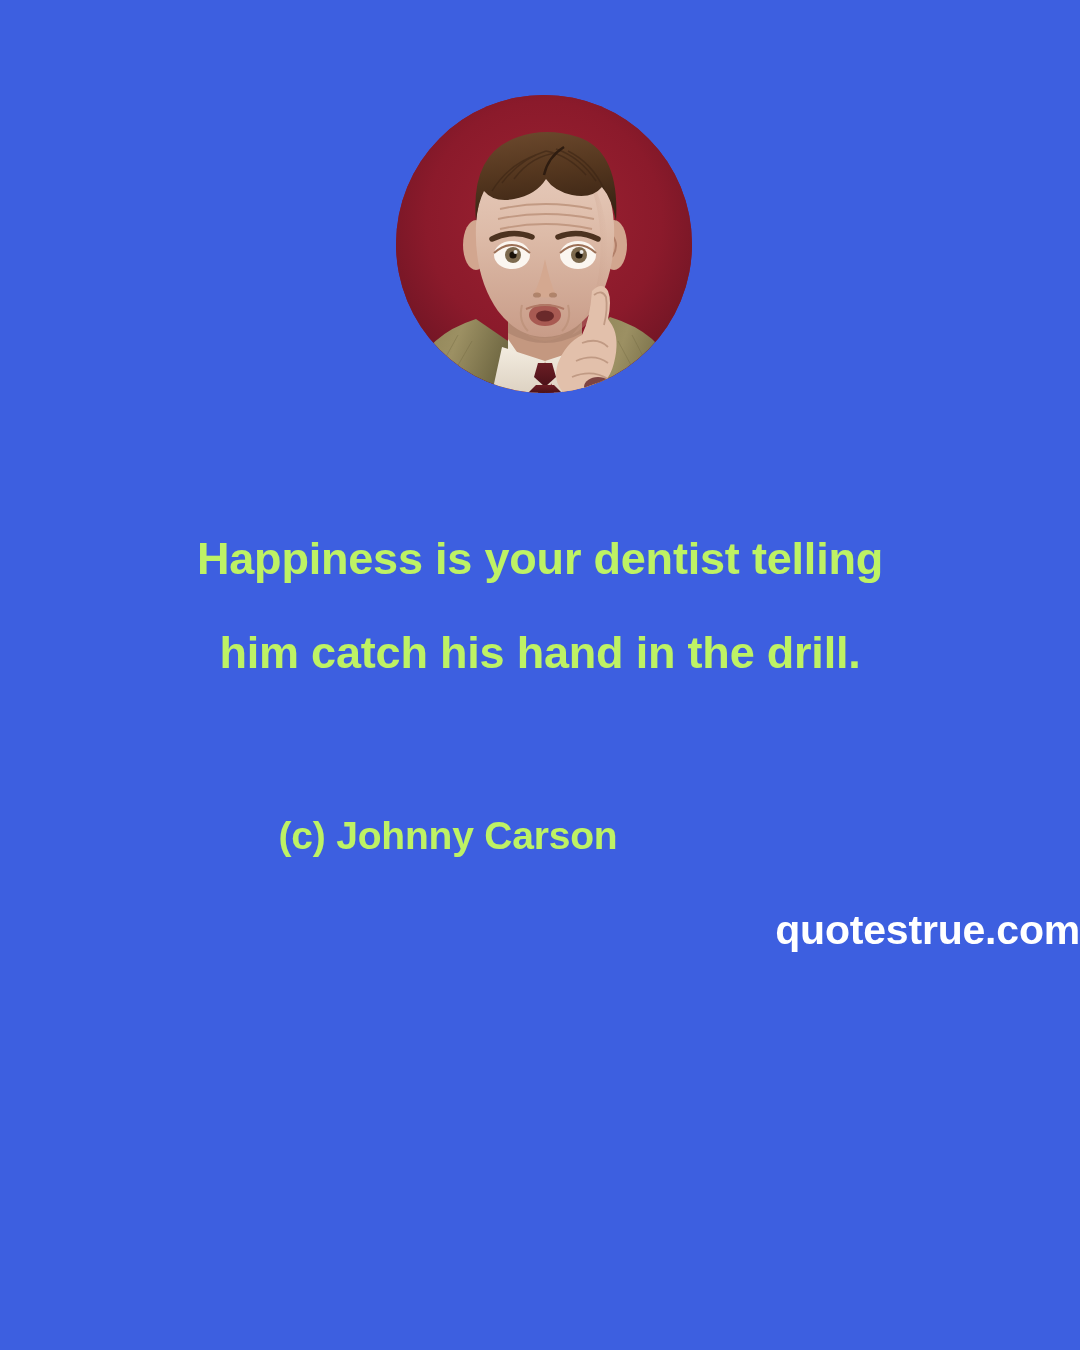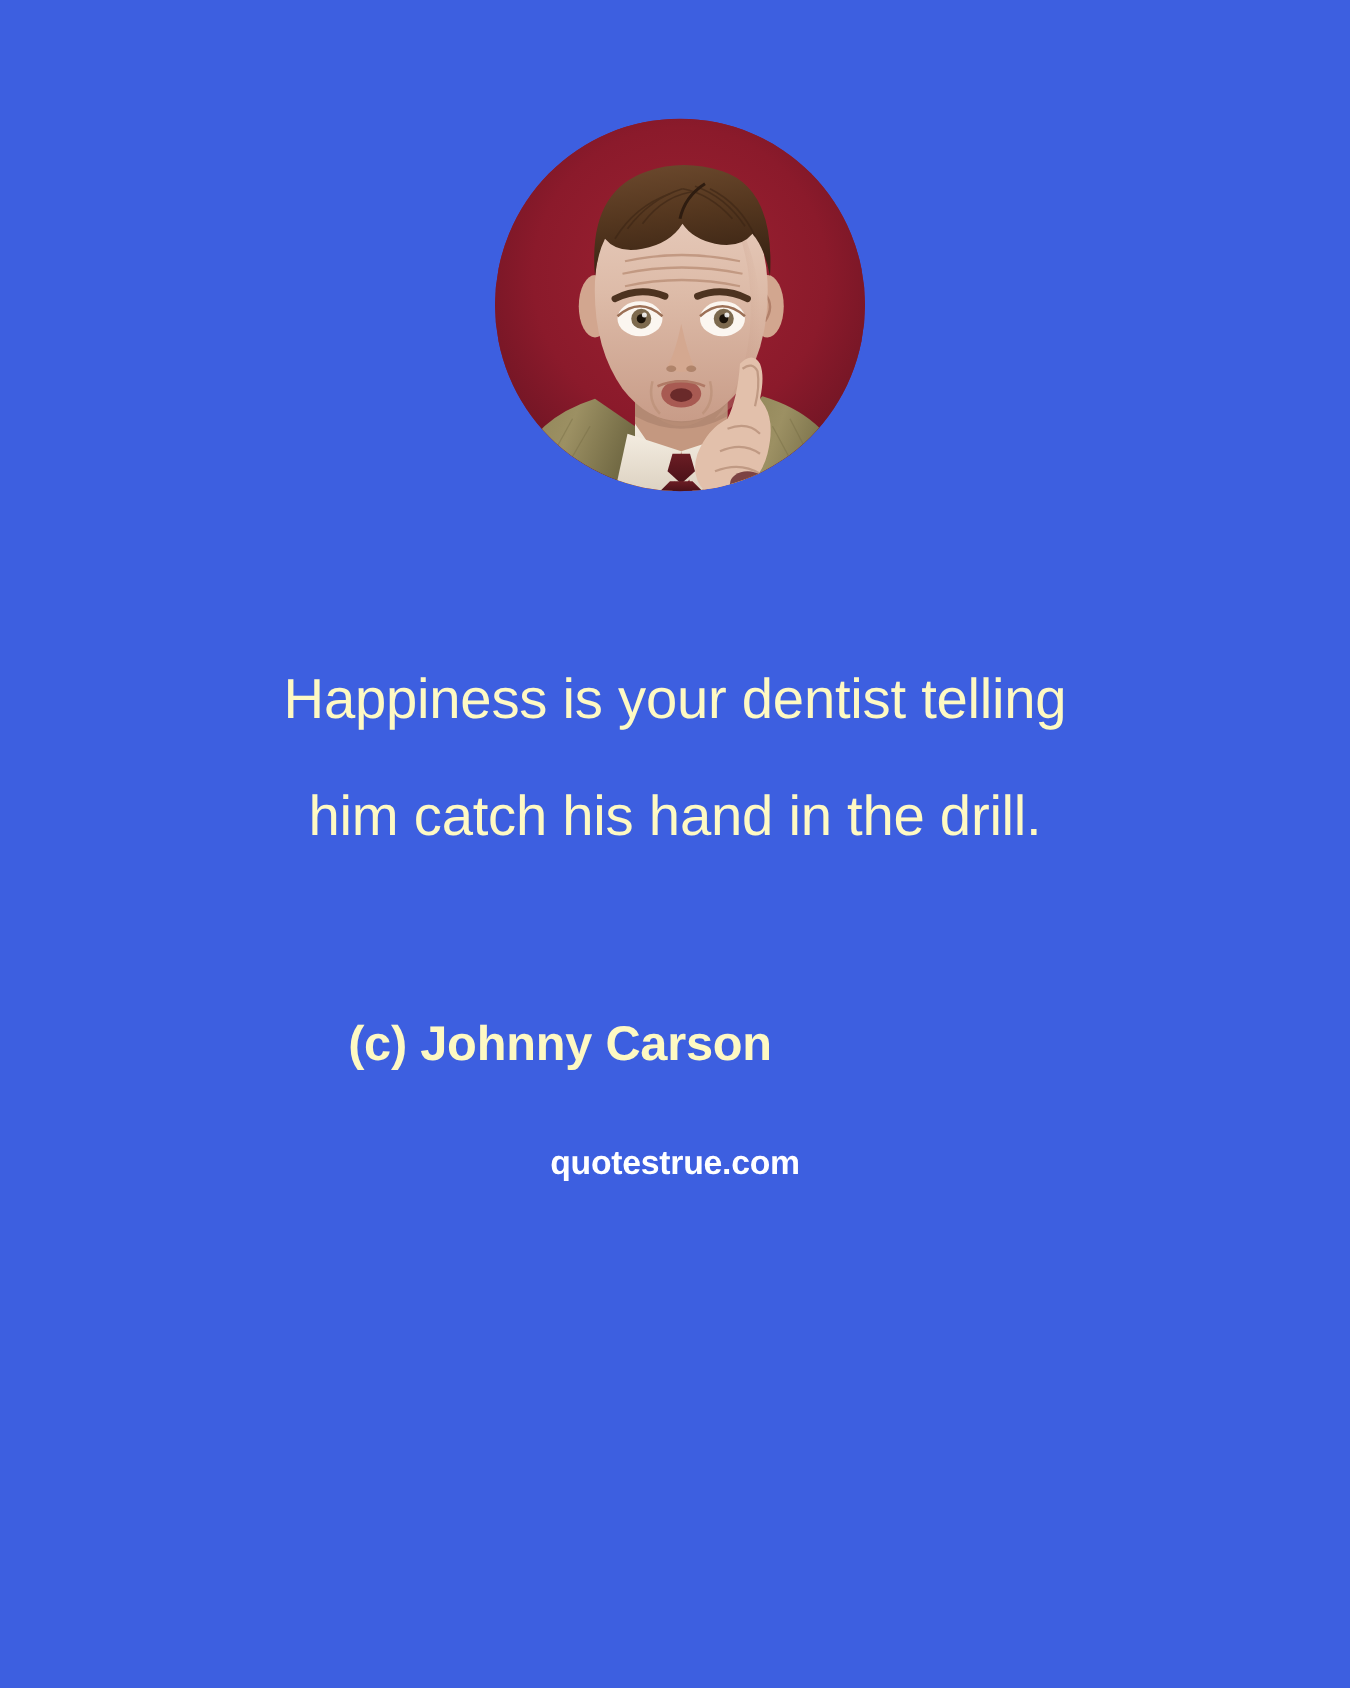--- a/index.html
+++ b/index.html
@@ -41,54 +41,54 @@
   
   #quote-block {
     position: absolute;
     left: 0;
     top: 512px;
     width: 1080px;
     text-align: center;
   }
   .quote-line {
     display: block;
-    color: #fef9c3;
+    color: #bef264;
     font-family: "Liberation Sans", sans-serif;
     font-size: 45px;
-    font-weight: 400;
+    font-weight: 700;
     line-height: 94px;
     letter-spacing: -0.2px;
     white-space: pre;
   }
 
   
   #attribution {
     position: absolute;
     left: 0;
     top: 810px;
     width: 896px;
     text-align: center;
-    color: #fef9c3;
+    color: #bef264;
     font-family: "Liberation Sans", sans-serif;
     font-size: 39px;
     font-weight: 700;
     letter-spacing: -0.2px;
     line-height: 52px;
   }
 
   
   #source-site {
     position: absolute;
     left: 0;
     top: 903px;
     width: 1080px;
-    text-align: center;
+    text-align: right;
     color: #ffffff;
     font-family: "Liberation Sans", sans-serif;
-    font-size: 27px;
+    font-size: 41px;
     font-weight: 700;
     letter-spacing: -0.2px;
     line-height: 54px;
   }
 </style>
 </head>
 <body>
 
 <div id="page">
 

